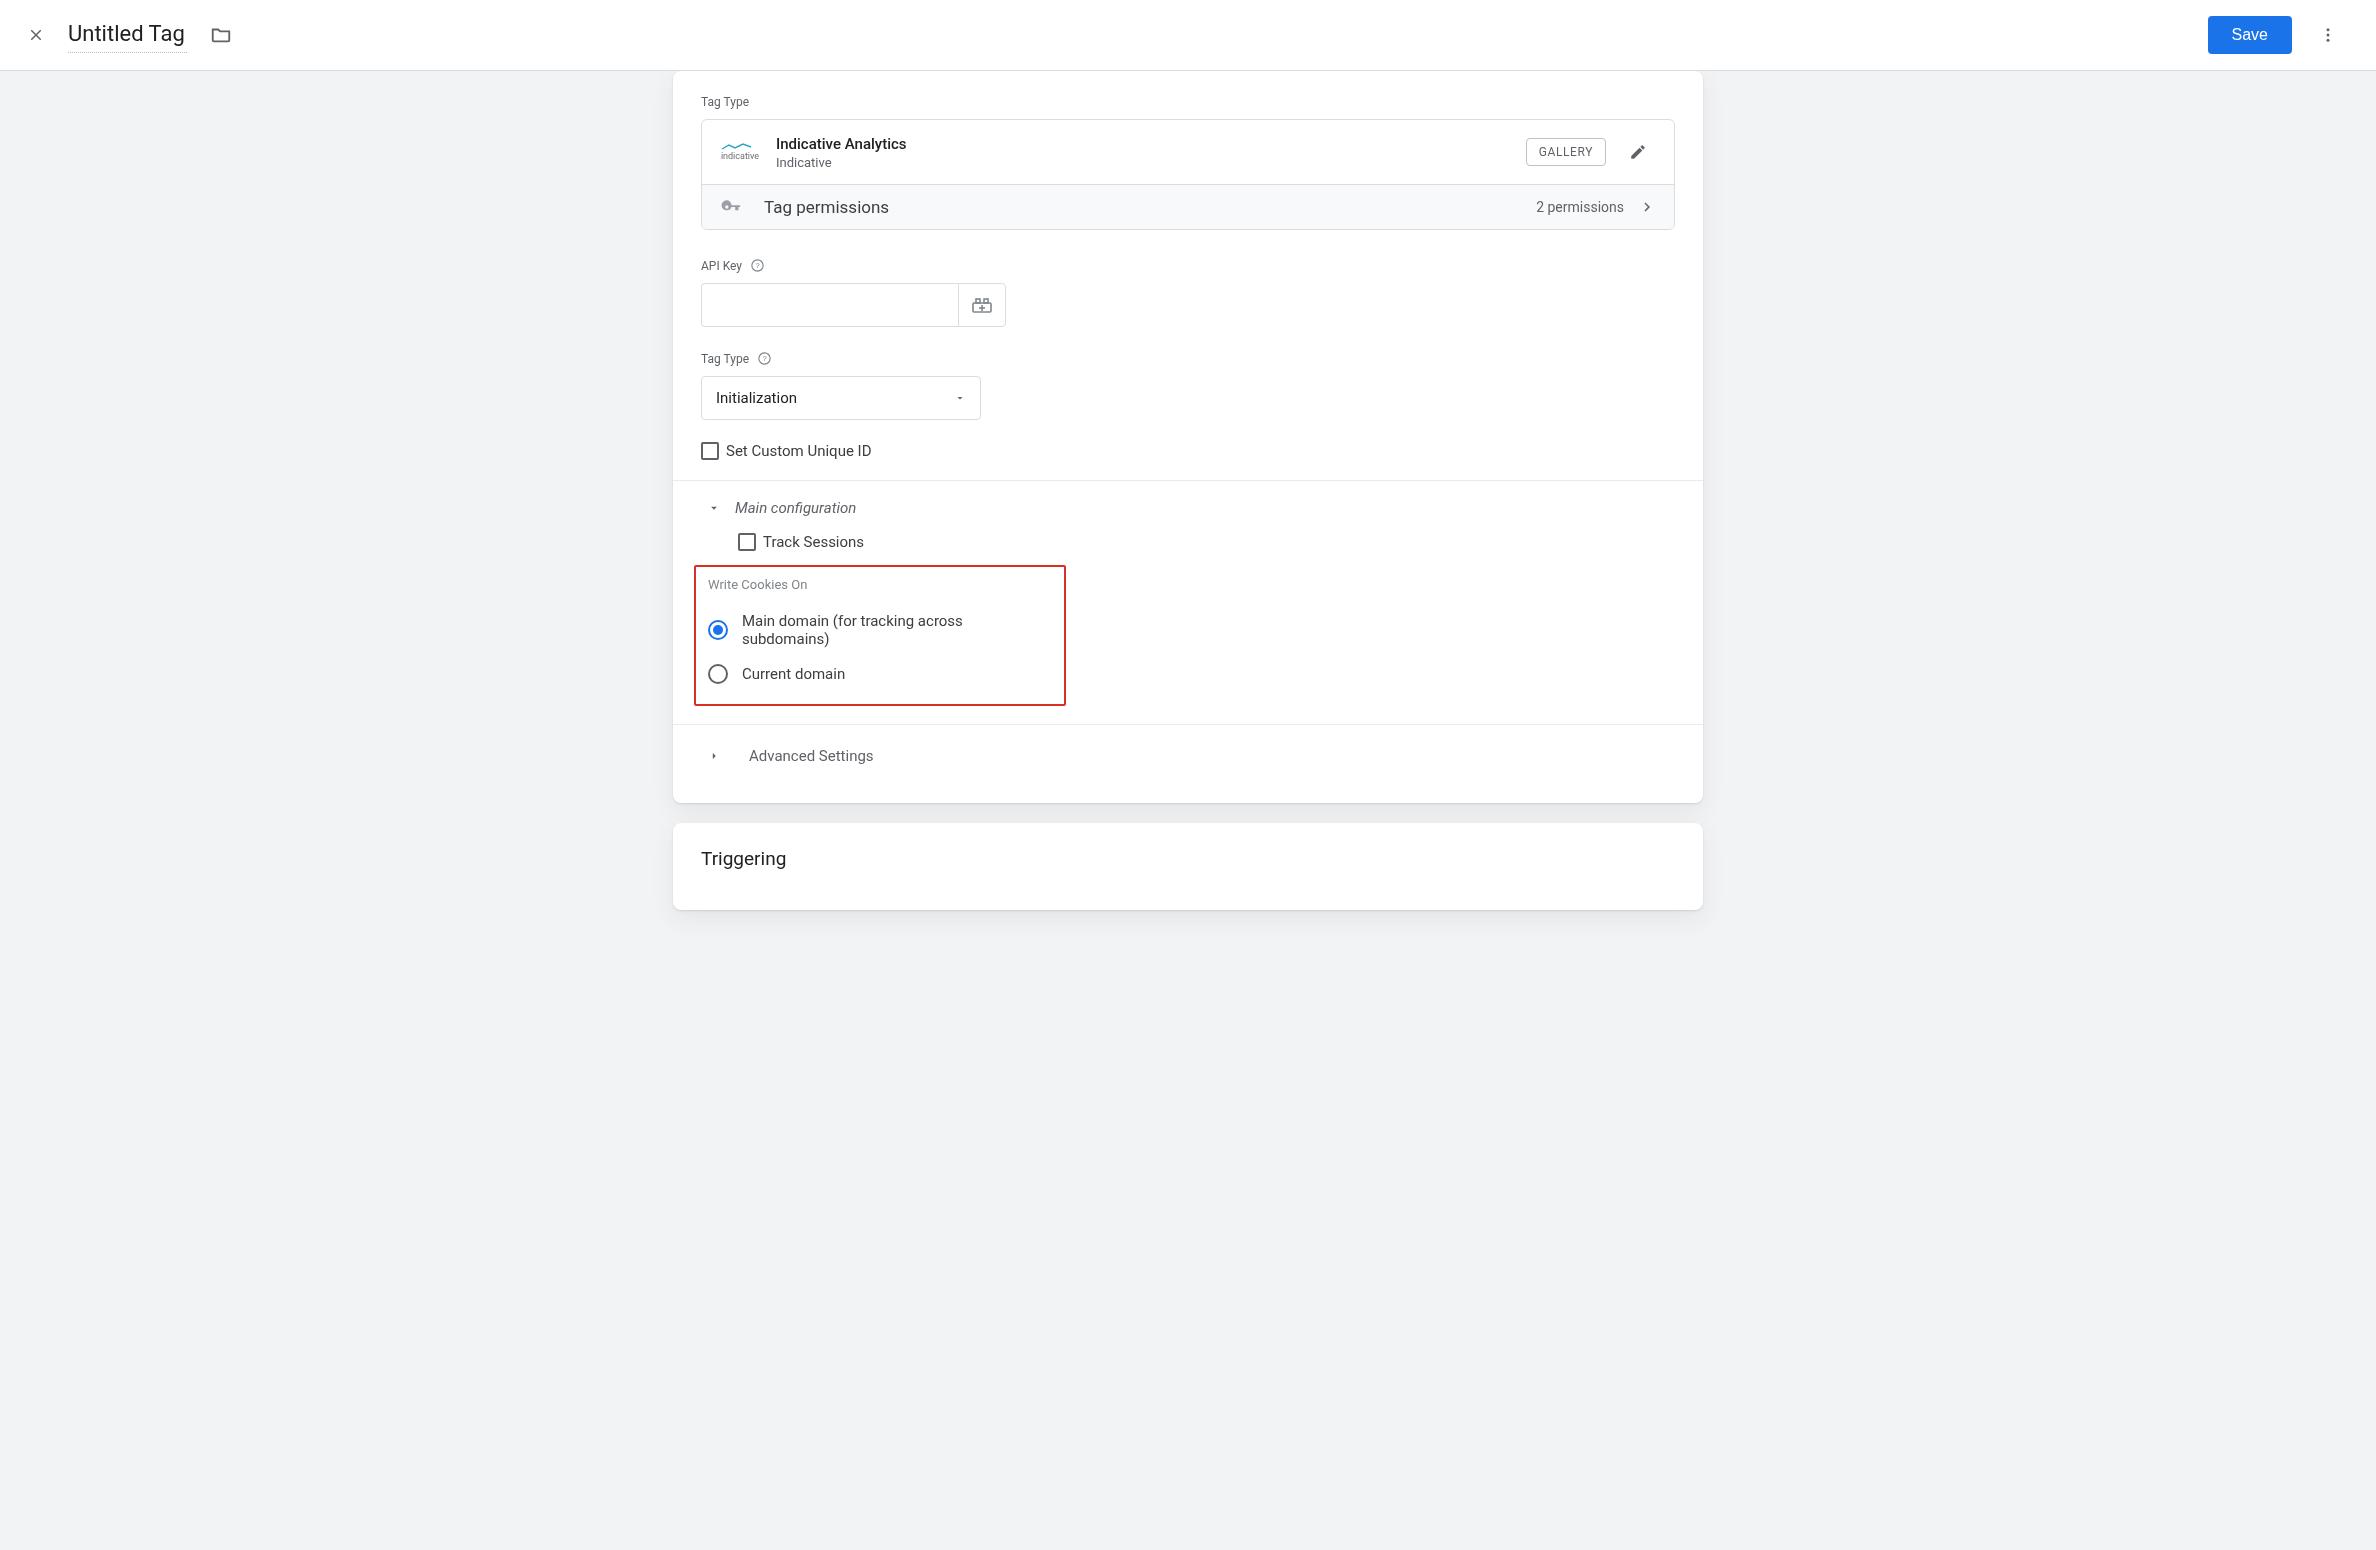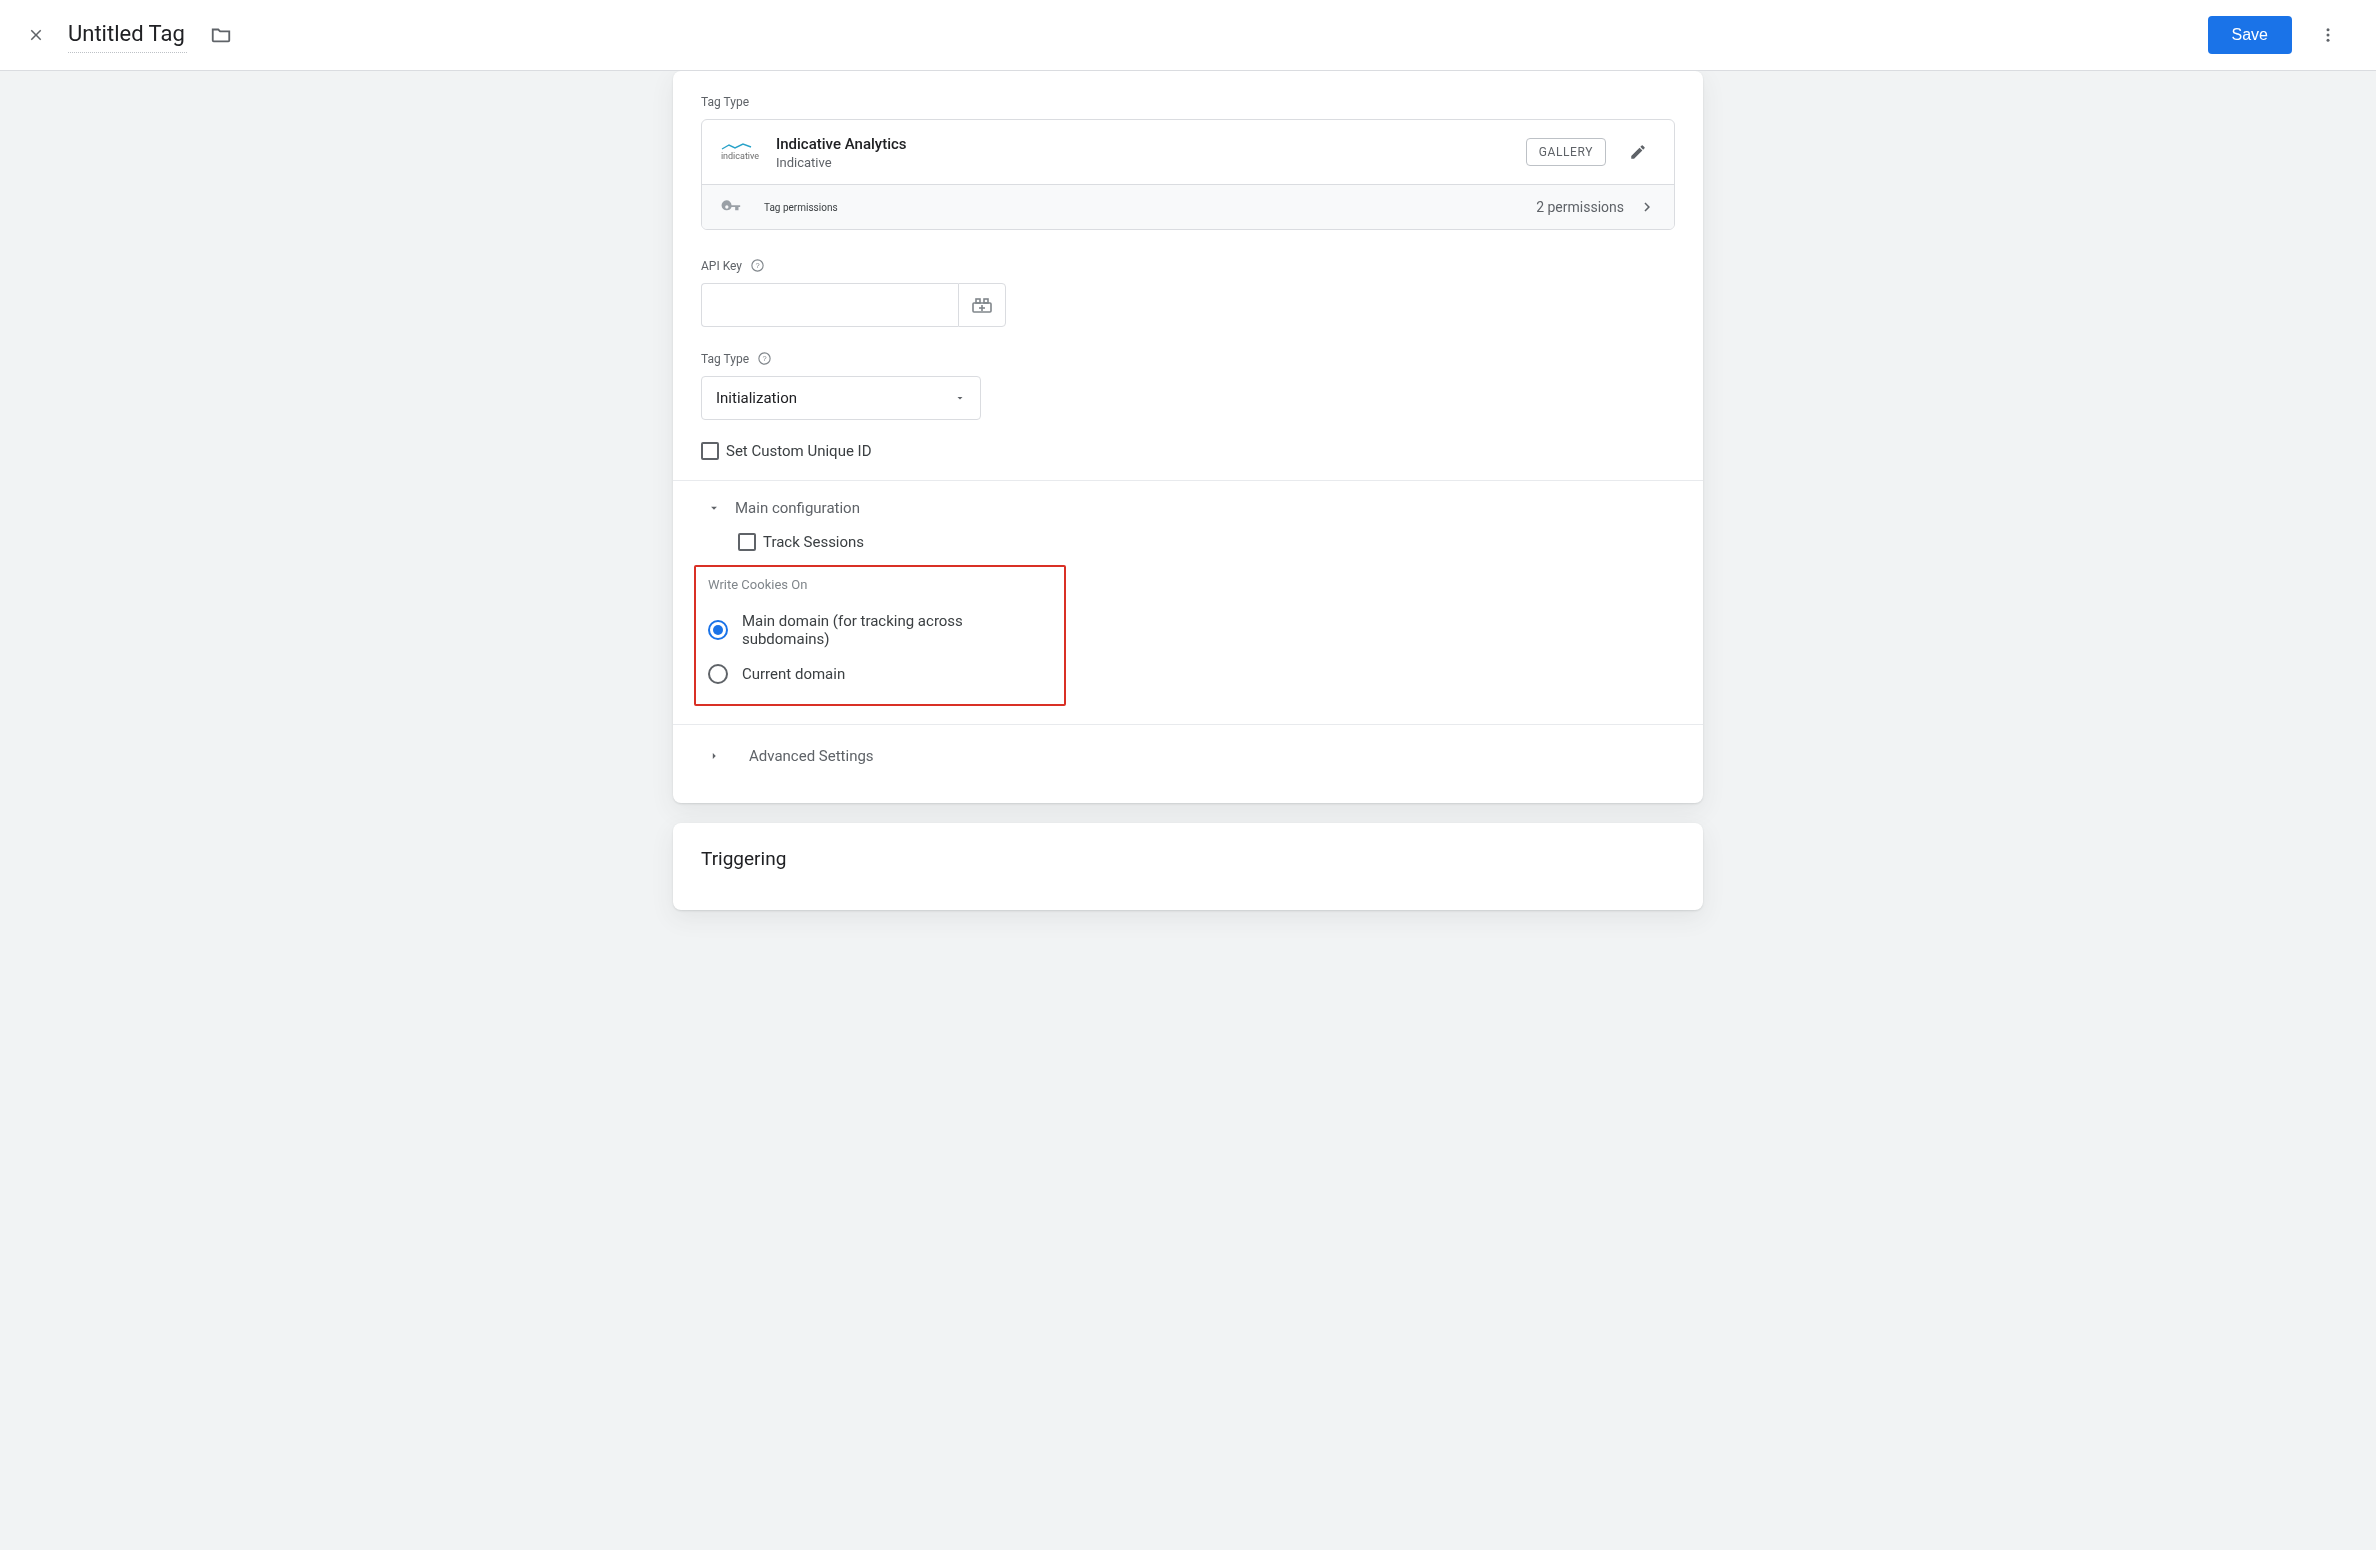--- a/index.html
+++ b/index.html
@@ -112,21 +112,21 @@
     font-size: 12px;
     letter-spacing: 0.6px;
     color: #5f6368;
     border: 1px solid #bdc1c6;
     border-radius: 4px;
     padding: 6px 12px;
     margin-right: 14px;
     text-transform: uppercase;
   }
   .key-icon { color: #9aa0a6; width: 22px; margin-right: 22px; display:flex; justify-content:center; }
-  .perm-label { font-size: 10px; color: #3c4043; flex: 1; }
+  .perm-label { font-size: 17px; color: #3c4043; flex: 1; }
   .perm-count { font-size: 14px; color: #5f6368; margin-right: 14px; }
 
   
   .input-group { display: flex; margin-bottom: 24px; }
   .text-input {
     width: 257px; height: 44px;
     border: 1px solid #dadce0;
     border-right: none;
     border-radius: 4px 0 0 4px;
     padding: 0 12px;
@@ -167,20 +167,21 @@
   }
   .set-unique { margin-bottom: 20px; }
 
   .divider { border-top: 1px solid #e8eaed; margin: 0; }
 
   
   .exp-header {
     display: flex; align-items: center; gap: 14px;
     padding: 18px 34px 16px 34px;
     cursor: pointer;
+    font-style: italic;
   }
   .exp-header .chev { color: #5f6368; width: 14px; display:flex; justify-content:center; }
   .exp-title { font-size: 15px; color: #5f6368; font-weight: 400; }
   .exp-body { padding: 0 28px 0 65px; }
 
   .track-sess { padding-bottom: 14px; }
 
   .highlight-box {
     border: 2px solid #d93025;
     border-radius: 2px;

